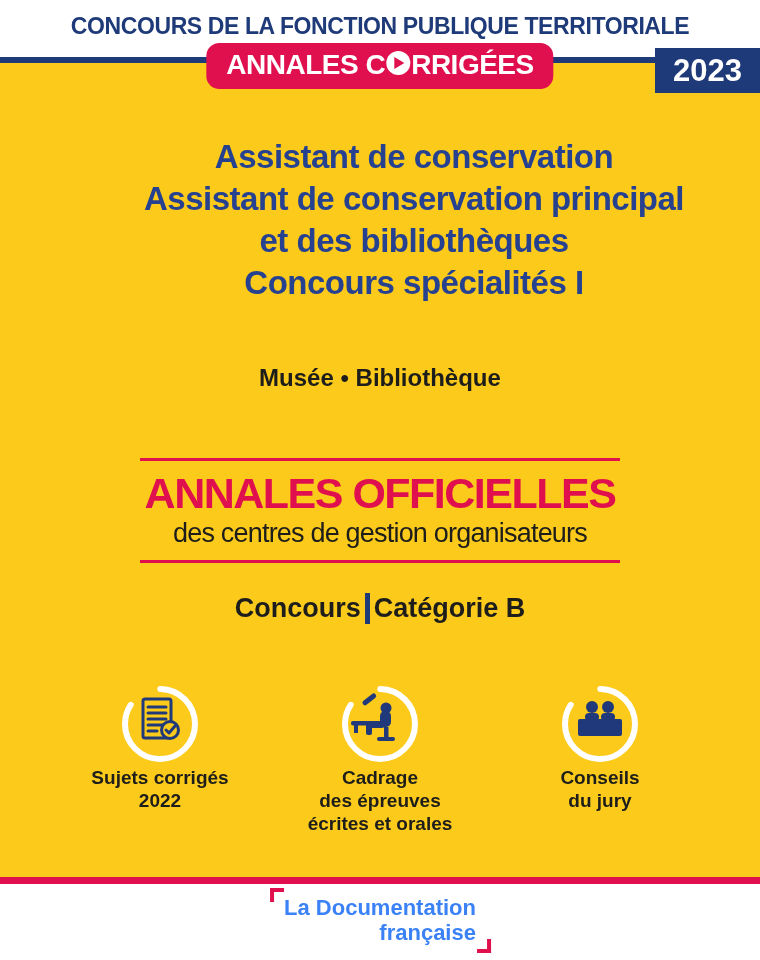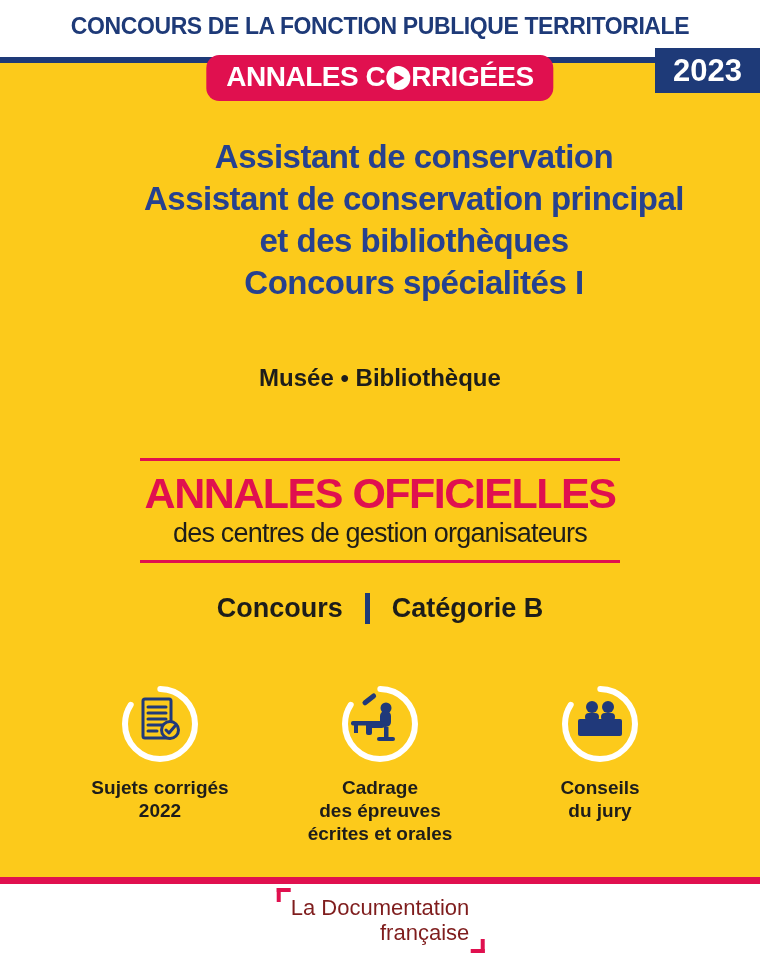--- a/index.html
+++ b/index.html
@@ -15,21 +15,21 @@
 
   
   .series-title {
     position:absolute; top:13px; left:0; width:760px; text-align:center;
     color:#1e3a78; font-size:23px; font-weight:bold; letter-spacing:-0.4px;
   }
   .badge {
     position:absolute; top:43px; left:50%; transform:translateX(-50%);
     background:#e0104f; color:#ffffff; border-radius:13px;
     font-size:28px; font-weight:bold; letter-spacing:-0.5px; white-space:nowrap;
-    padding:6px 20px 8px; display:flex; align-items:center; z-index:3;margin-top:12px;
+    padding:6px 20px 8px; display:flex; align-items:flex-start; z-index:3;
   }
   .badge-o {
     width:24px; height:24px; border-radius:50%; background:#ffffff;
     display:inline-flex; align-items:center; justify-content:center; margin:2px 1px 0;
   }
   .badge-arrow {
     width:0; height:0; margin-left:3px;
     border-left:10px solid #e0104f;
     border-top:6px solid transparent; border-bottom:6px solid transparent;
   }
@@ -58,38 +58,38 @@
     margin:11px 0 3px; letter-spacing:-1.5px; white-space:nowrap;
   }
   .annales-sub {
     color:#1d1d1b; font-size:27px; font-weight:500; letter-spacing:-0.8px;
     margin:0 0 11px; white-space:nowrap;
   }
 
   
   .category {
     position:absolute; top:593px; left:0; width:760px;
-    display:flex; align-items:center; justify-content:center; gap:22px;
+    display:flex; align-items:center; justify-content:center; gap:4px;
     color:#1d1d1b; font-size:27px; font-weight:bold;
   }
   .category-bar { width:5px; height:31px; background:#1e3a78; }
 
   
   .features { position:absolute; top:682px; left:50px; width:660px; display:flex; }
   .feature { flex:1; display:flex; flex-direction:column; align-items:center; }
   .feature svg { width:84px; height:84px; display:block; }
   .caption {
-    margin-top:10px; text-align:center; color:#1d1d1b;
+    text-align:center; color:#1d1d1b;
     font-size:19px; font-weight:bold; line-height:23px;
   }
 
   
   .publisher {
     position:absolute; top:895px; left:50%; transform:translateX(-50%);
-    color:#7f1d1d; font-size:22px; font-weight:normal; line-height:25px; white-space:nowrap;
+    color:#3b82f6; font-size:22px; font-weight:bold; line-height:25px; white-space:nowrap;
   }
   .pub-l2 { text-align:right; }
   .corner { position:absolute; width:10px; height:10px; }
   .corner-tl { left:-14px; top:-7px;  border-top:4px solid #e0104f;    border-left:4px solid #e0104f; }
   .corner-br { right:-15px; bottom:-8px; border-bottom:4px solid #e0104f; border-right:4px solid #e0104f; }
 </style>
 </head>
 <body>
 
 <div class="cover">

